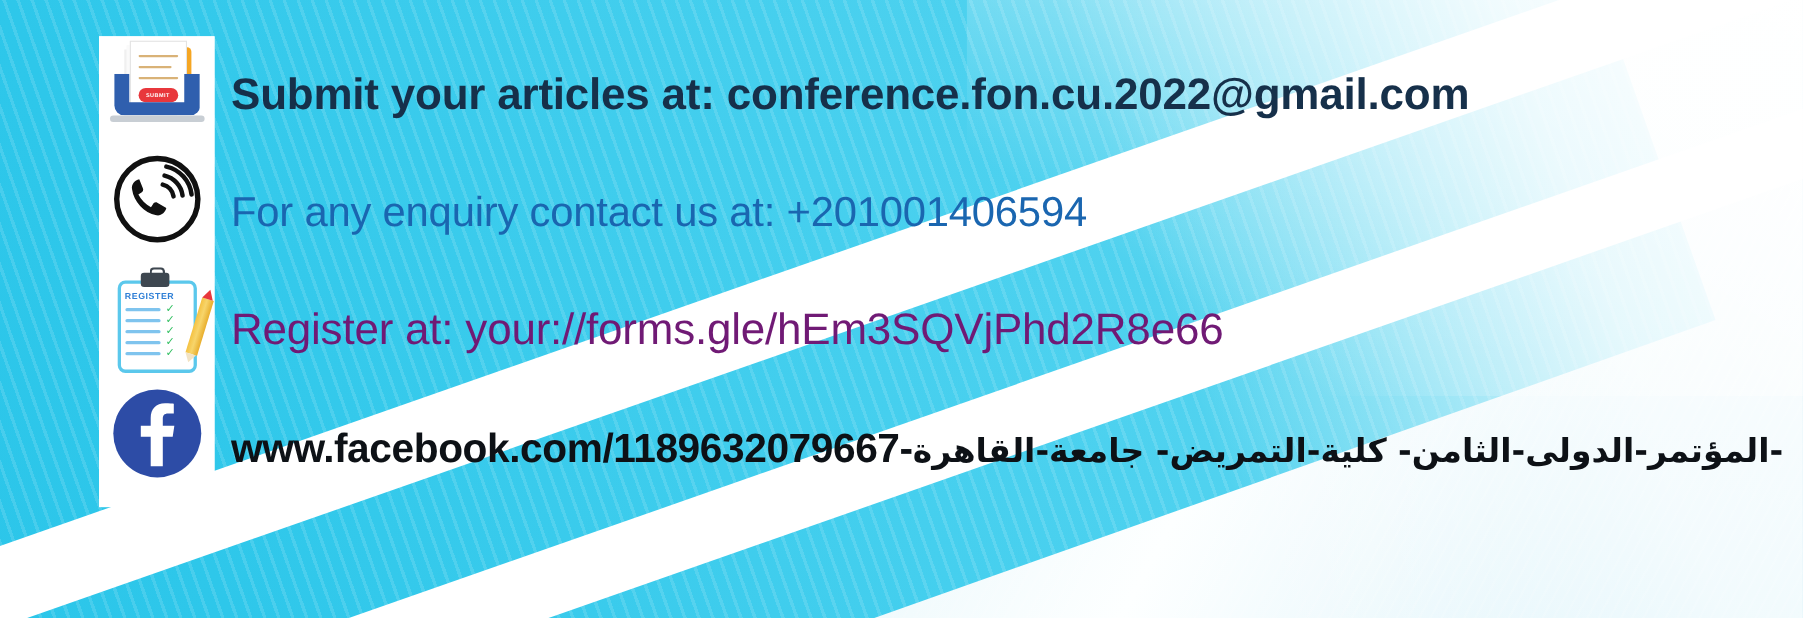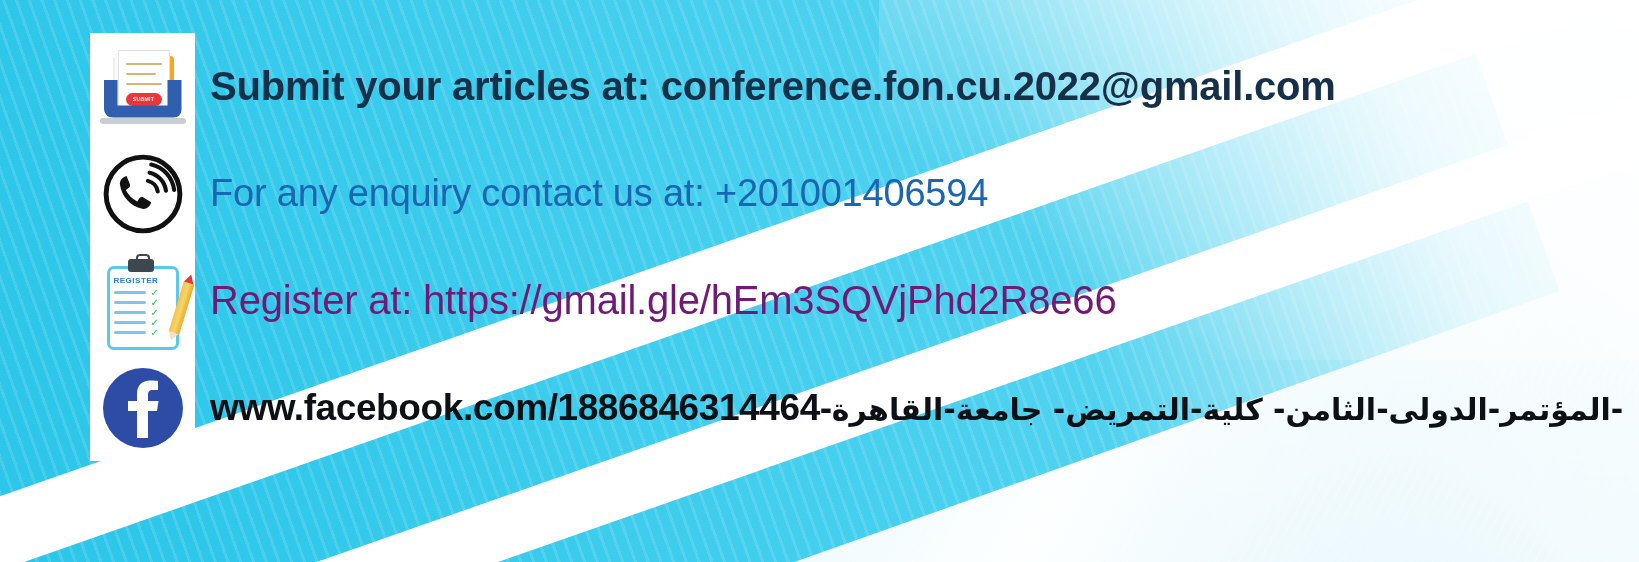--- a/index.html
+++ b/index.html
@@ -94,21 +94,21 @@
   .icon-col{
     position:absolute;
     left:90px;top:33px;
     width:105px;
     display:flex;flex-direction:column;
     background:#ffffff;
   }
   .icon-cell{
     width:105px;height:107px;
     background:#ffffff;
-    display:flex;align-items:center;justify-content:center;
+    display:flex;align-items:flex-start;justify-content:center;
     position:relative;
   }
 
   
   .ico-submit{width:86px;height:82px;position:relative;}
   .ico-submit .folder{
     position:absolute;left:42px;top:10px;width:32px;height:52px;
     background:#f5a623;border-radius:2px 4px 2px 2px;
   }
   .ico-submit .paper{
@@ -290,26 +290,26 @@
         <span class="t1">Submit your articles at:  conference.fon.cu.2022@gmail.com</span>
       </div>
 
       <div class="row-line">
         <span class="t2">For any enquiry contact us at: +201001406594</span>
       </div>
 
       <div class="row-line">
         <span class="t3">Register at:</span>
         <span class="t3">&nbsp;</span>
-        <span class="t3 url">https://gmail.gle/hEm3SQVjPhd2R8e66</span>
+        <span class="t3 url">your://forms.gle/hEm3SQVjPhd2R8e66</span>
       </div>
 
       <div class="row-line">
         <span class="t4">
-          <span>www.facebook.com/1886846314464-</span>
+          <span>www.facebook.com/1189632079667-</span>
             <span class="ar">-المؤتمر-الدولى-الثامن- كلية-التمريض- جامعة-القاهرة</span>
         </span>
       </div>
 
     </div>
 
   </div>
 </div>
 
 </body></html>

